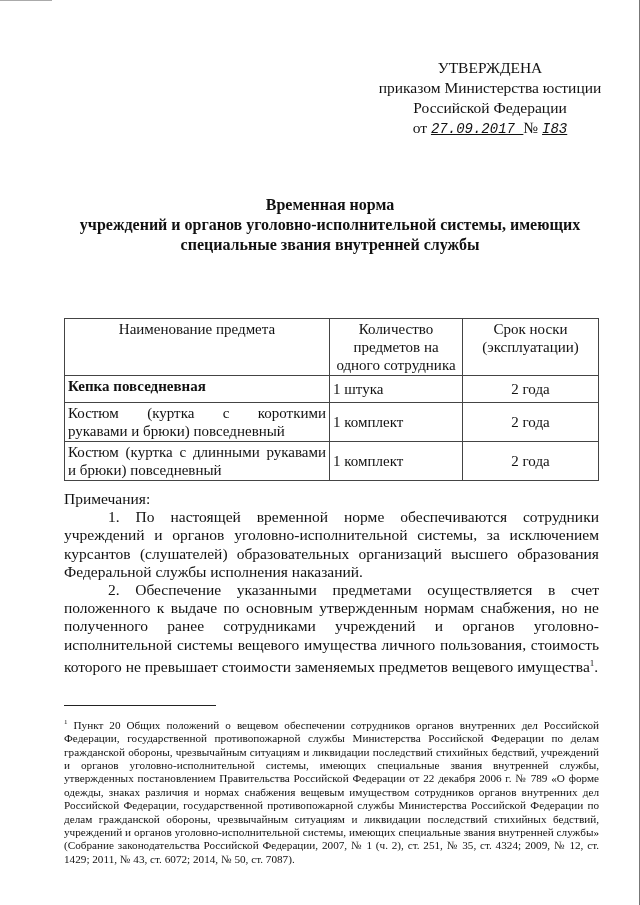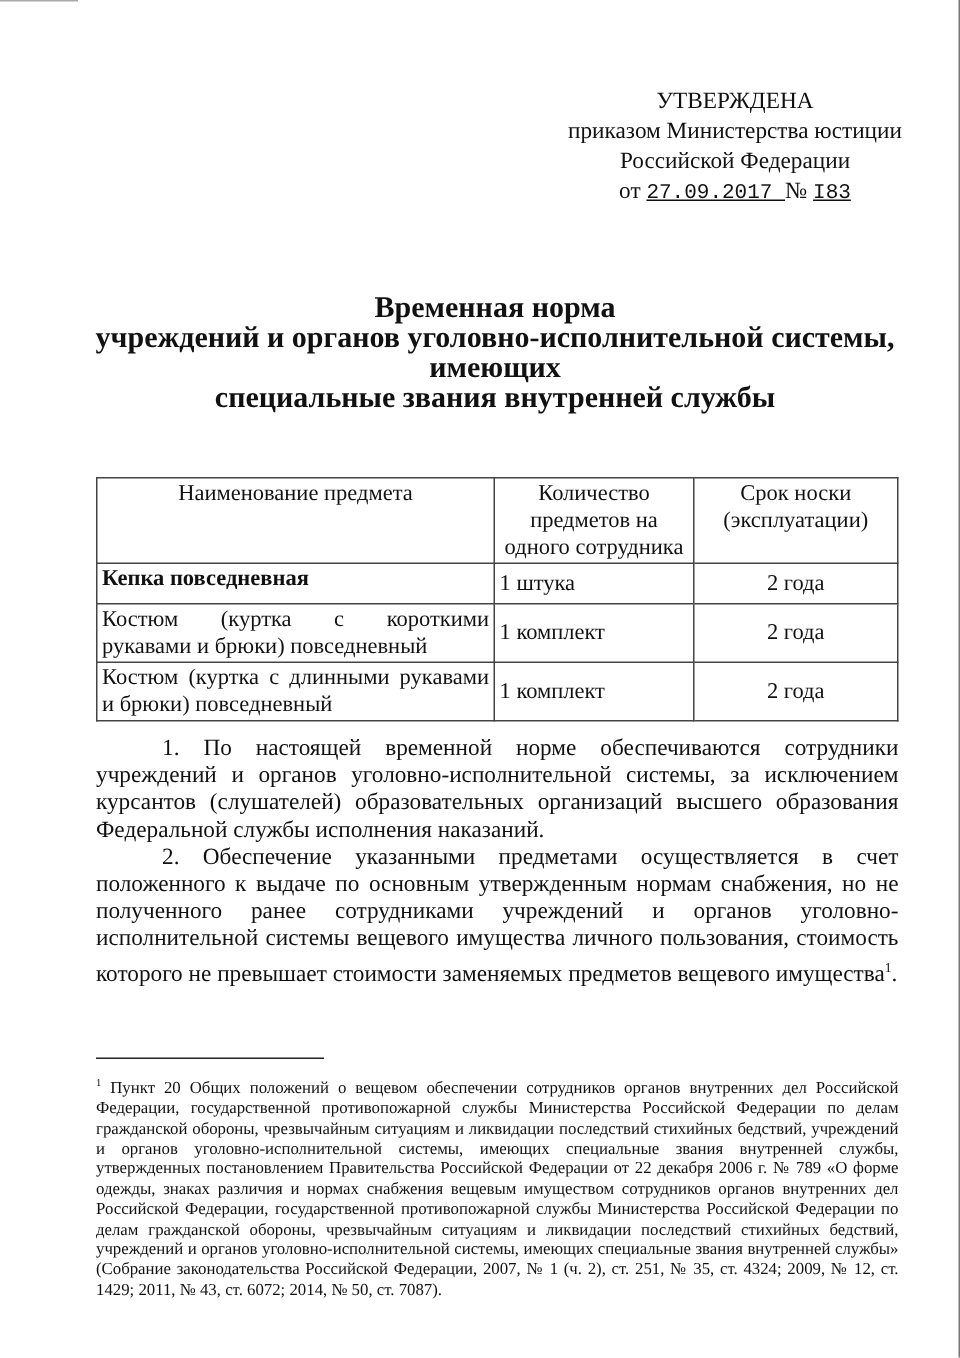--- a/index.html
+++ b/index.html
@@ -5,23 +5,23 @@
   html, body { margin: 0; padding: 0; }
   body {
     width: 640px; height: 905px; background: #ffffff; position: relative; overflow: hidden;
     font-family: "Liberation Serif", "DejaVu Serif", serif; color: #111;
   }
   .edge-right { position: absolute; right: 0; top: 0; width: 1px; height: 905px; background: #777; }
   .edge-top { position: absolute; left: 0; top: 0; width: 52px; height: 1px; background: #aaa; }
 
   .approval { position: absolute; left: 375px; top: 58px; width: 230px; text-align: center; font-size: 15.5px; line-height: 20px; }
   .approval .date-line { white-space: nowrap; }
-  .approval .u { text-decoration: underline; font-family: "Liberation Mono", "DejaVu Sans Mono", monospace; font-size: 14px; }
+  .approval .u { text-decoration: underline; font-family: "Liberation Mono", "DejaVu Sans Mono", monospace; font-size: 14px; font-style: italic; }
 
-  .title { position: absolute; left: 60px; top: 195px; width: 540px; text-align: center; font-weight: bold; font-size: 20px; line-height: 20px; }
+  .title { position: absolute; left: 60px; top: 195px; width: 540px; text-align: center; font-weight: bold; font-size: 16px; line-height: 20px; }
 
   table.norm { position: absolute; left: 64px; top: 318px; width: 535px; border-collapse: collapse; font-size: 15px; line-height: 18px; }
   table.norm td, table.norm th { border: 1px solid #444; padding: 1px 3px; vertical-align: middle; font-weight: normal; }
   table.norm th { vertical-align: top; text-align: center; padding-top: 1px; }
   table.norm .c1 { width: 258px; }
   table.norm .c2 { width: 126px; }
   table.norm .c3 { text-align: center; }
   table.norm td.c1 { text-align: justify; text-align-last: left; }
   table.norm tr.h { height: 52px; }
   table.norm tr.r1 { height: 27px; }
@@ -88,19 +88,20 @@
       <span class="justify-line">Костюм (куртка с длинными рукавами</span>
       <span>и брюки) повседневный</span>
     </td>
     <td class="c2">1 комплект</td>
     <td class="c3">2 года</td>
   </tr>
 </tbody>
   </table>
 
 <div class="notes">
+  <p>Примечания:</p>
   <p class="indent">1. По настоящей временной норме обеспечиваются сотрудники учреждений и органов уголовно-исполнительной системы, за исключением курсантов (слушателей) образовательных организаций высшего образования Федеральной службы исполнения наказаний.</p>
   <p class="indent"><span>2. Обеспечение указанными предметами осуществляется в счет положенного к выдаче по основным утвержденным нормам снабжения, но не полученного ранее сотрудниками учреждений и органов уголовно-исполнительной системы вещевого имущества личного пользования, стоимость которого не превышает стоимости заменяемых предметов вещевого имущества</span><sup>1</sup><span>.</span></p>
 </div>
 
 <div class="fn-rule"></div>
 
 <div class="footnote"><sup>1</sup><span> Пункт 20 Общих положений о вещевом обеспечении сотрудников органов внутренних дел Российской Федерации, государственной противопожарной службы Министерства Российской Федерации по делам гражданской обороны, чрезвычайным ситуациям и ликвидации последствий стихийных бедствий, учреждений и органов уголовно-исполнительной системы, имеющих специальные звания внутренней службы, утвержденных постановлением Правительства Российской Федерации от 22 декабря 2006 г. № 789 «О форме одежды, знаках различия и нормах снабжения вещевым имуществом сотрудников органов внутренних дел Российской Федерации, государственной противопожарной службы Министерства Российской Федерации по делам гражданской обороны, чрезвычайным ситуациям и ликвидации последствий стихийных бедствий, учреждений и органов уголовно-исполнительной системы, имеющих специальные звания внутренней службы» (Собрание законодательства Российской Федерации, 2007, № 1 (ч. 2), ст. 251, № 35, ст. 4324; 2009, № 12, ст. 1429; 2011, № 43, ст. 6072; 2014, № 50, ст. 7087).</span></div>
 
 </body></html>

